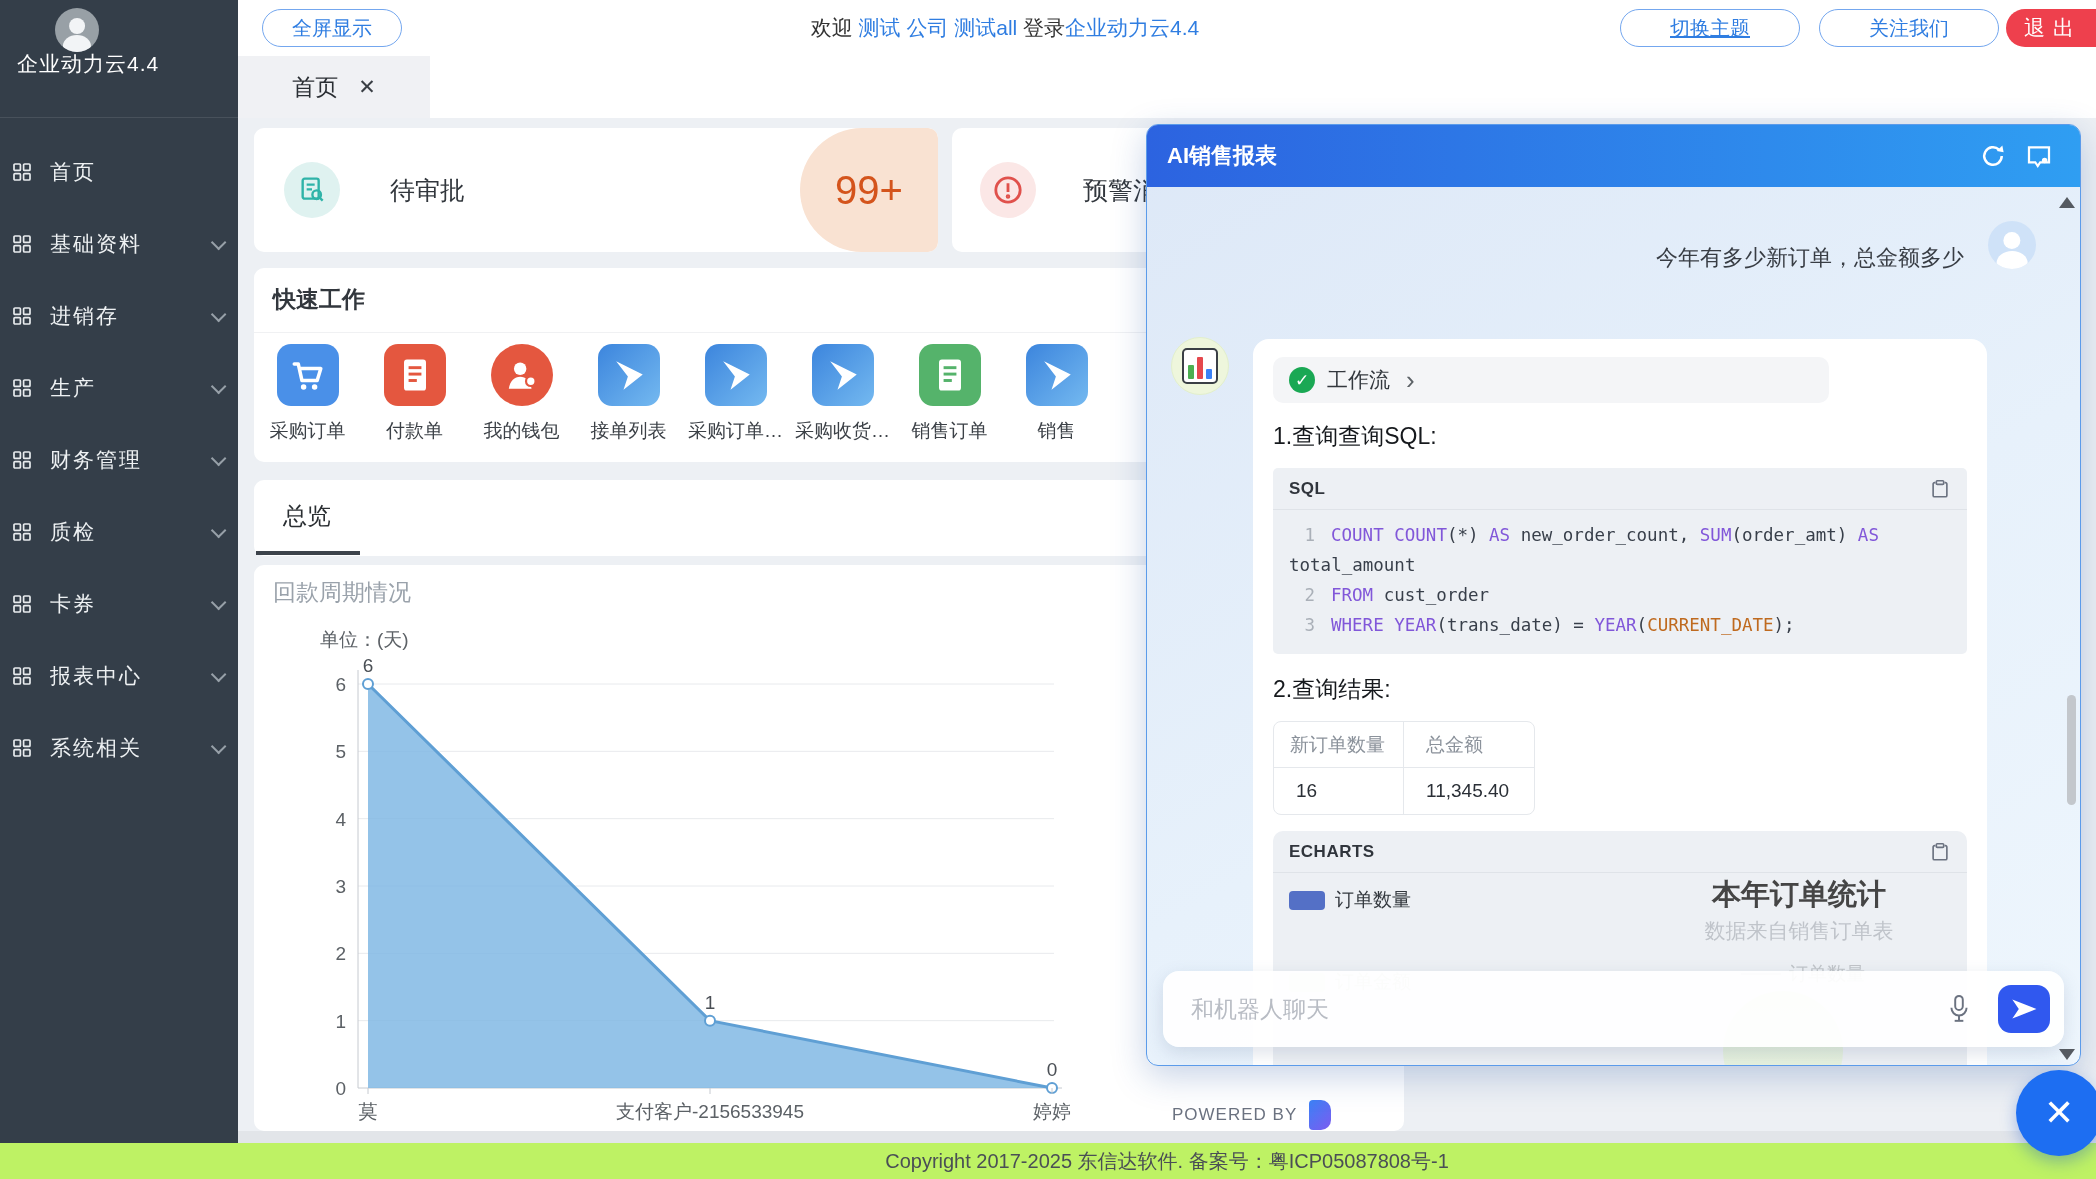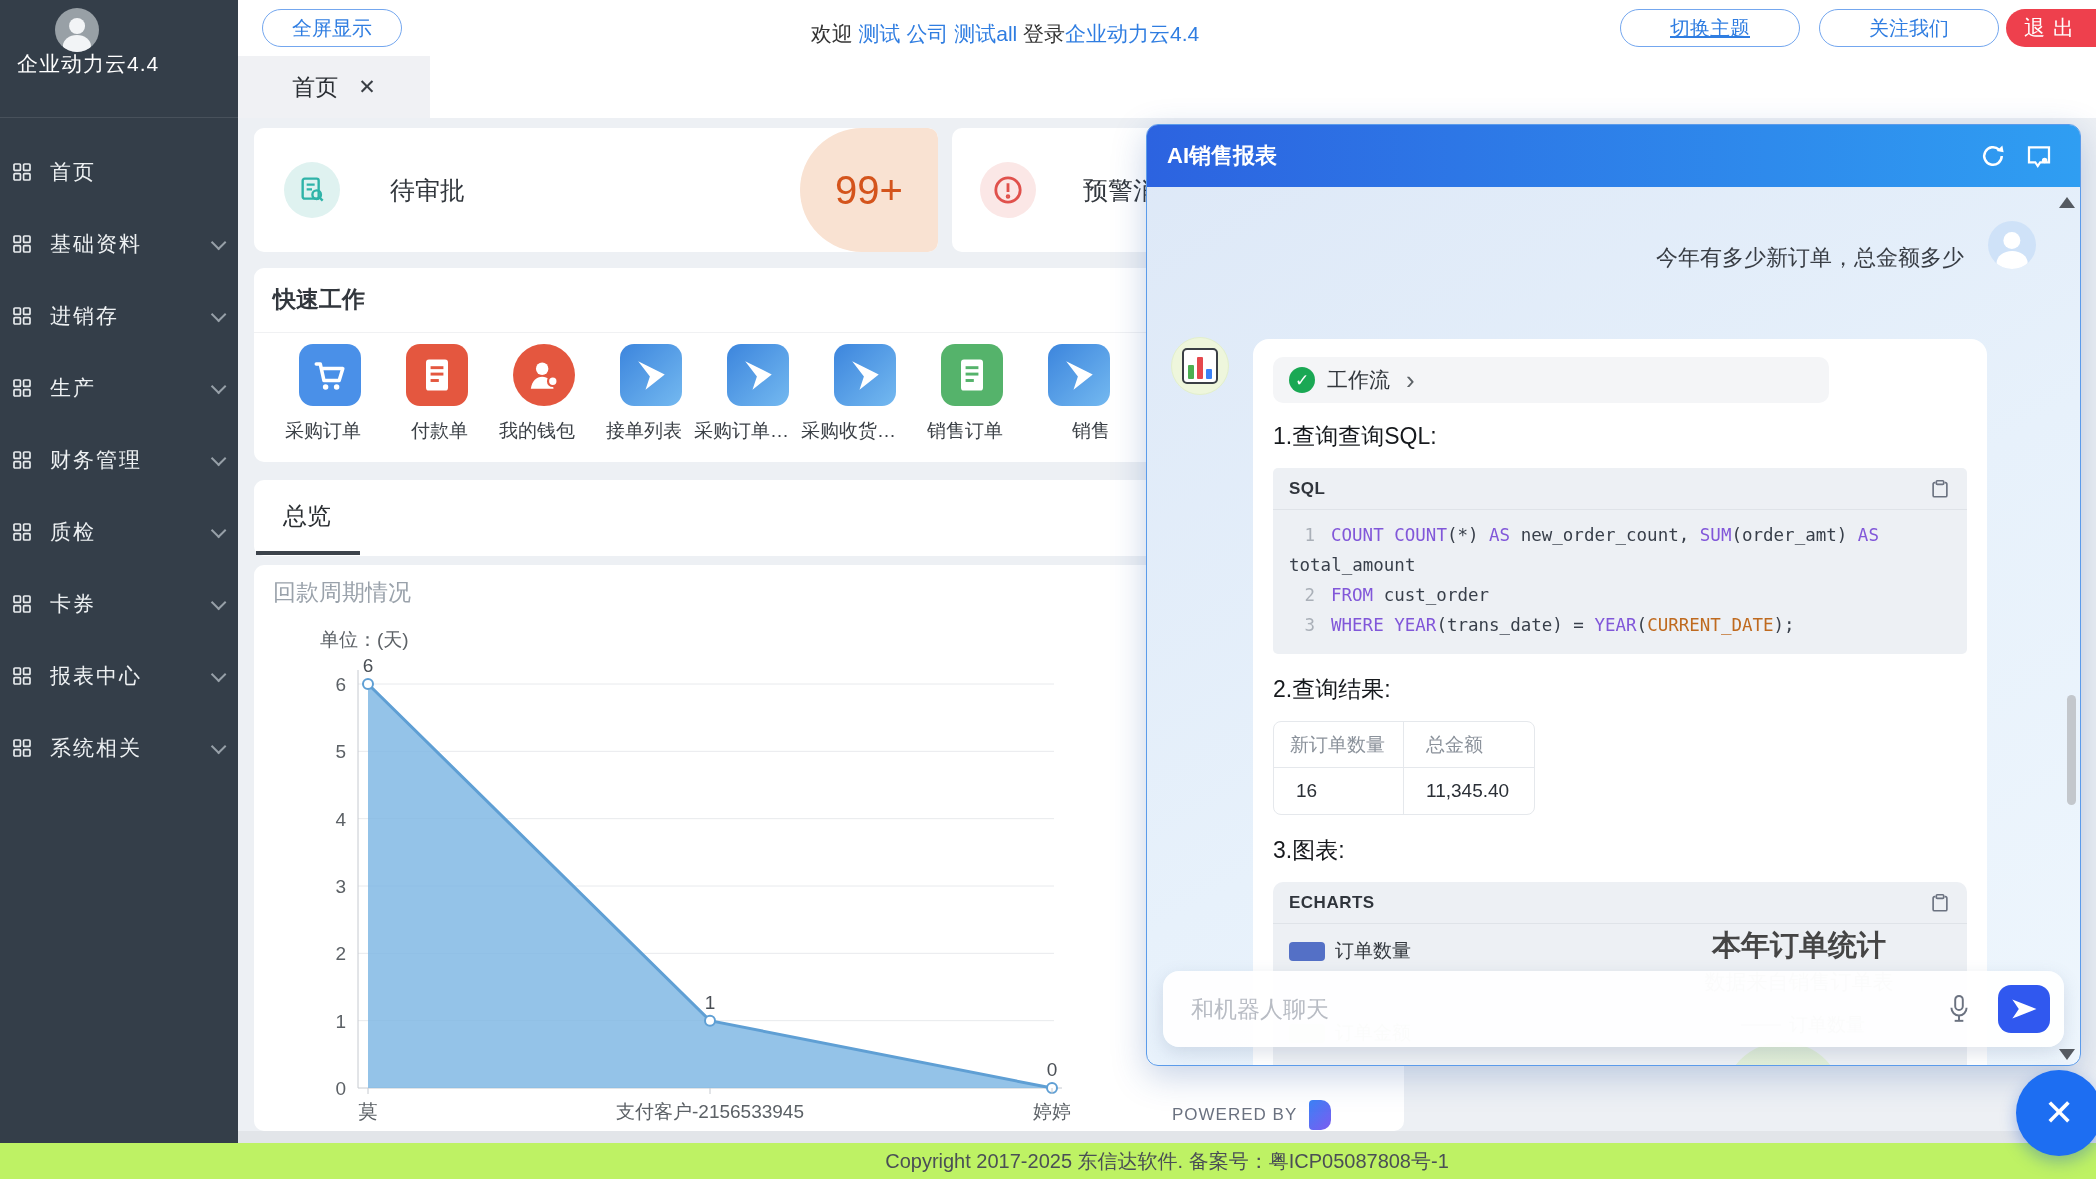--- a/index.html
+++ b/index.html
@@ -21,40 +21,40 @@
   .side-item .grid-ic { width:20px; height:20px; flex:0 0 auto; }
   .side-item .lbl { margin-left:18px; font-size:21px; letter-spacing:2px; }
   .caret-down { margin-left:auto; width:11px; height:11px; border-right:2px solid #97a0a8; border-bottom:2px solid #97a0a8; transform:rotate(45deg) translateY(-3px); }
   
   .topbar { position:absolute; left:238px; top:0; right:0; height:56px; background:#fff; z-index:2; }
   .pill-btn { position:absolute; top:9px; height:38px; border:1px solid #74a7ef; border-radius:19px; color:#2f7de1; font-size:20px; display:flex; align-items:center; justify-content:center; background:#fff; cursor:pointer; }
   .btn-fullscreen { left:24px; width:140px; }
   .btn-theme { right:296px; width:180px;text-decoration:underline; }
   .btn-follow { right:97px; width:180px; }
   .btn-logout { position:absolute; top:9px; right:-30px; width:120px; height:38px; background:#ee404d; color:#fff; border-radius:19px; font-size:21px; display:flex; align-items:center; justify-content:flex-start; padding-left:18px; letter-spacing:8px; cursor:pointer; }
-  .welcome { position:absolute; left:317px; top:6px; width:900px; height:56px; line-height:56px; text-align:center; font-size:21px; color:#333; }
+  .welcome { position:absolute; left:317px; top:0; width:900px; height:56px; line-height:56px; text-align:center; font-size:21px; color:#333; }
   .welcome .blue { color:#2f7de1; cursor:pointer; }
   
   .tabbar { position:absolute; left:238px; top:56px; right:0; height:62px; background:#fff; z-index:2; }
   .tab-active { position:absolute; left:0; top:0; width:192px; height:62px; background:#f0f1f4; display:flex; align-items:center; justify-content:center; gap:20px; cursor:pointer; }
   .tab-active .tlbl { font-size:23px; color:#2a2e33; }
   .tab-active .tclose { font-size:21px; color:#3a3f45; cursor:pointer; }
   
   .card { position:absolute; background:#fff; border-radius:10px; }
   .card-approval { left:254px; top:128px; width:684px; height:124px; overflow:hidden; }
   .card-alert { left:952px; top:128px; width:684px; height:124px; overflow:hidden; }
   .stat-icon { position:absolute; left:30px; top:34px; width:56px; height:56px; border-radius:50%; display:flex; align-items:center; justify-content:center; }
   .stat-label { position:absolute; left:136px; top:0; height:124px; line-height:124px; font-size:25px; color:#32373d; font-weight:500; }
   .badge-blob { position:absolute; right:0; top:0; width:138px; height:124px; background:#f9e2d2; border-radius:70px 10px 10px 70px; display:flex; align-items:center; justify-content:center; color:#d4541c; font-size:40px; }
   
   .card-quick { left:254px; top:268px; width:1788px; height:194px; }
   .q-title { position:absolute; left:19px; top:16px; font-size:23px; font-weight:bold; color:#32373d; }
   .q-divider { position:absolute; left:0; right:0; top:64px; height:1px; background:#f0f1f3; }
   .q-row { position:absolute; left:0; top:76px; display:flex; }
-  .qitem { width:107px; display:flex; flex-direction:column; align-items:flex-end; cursor:pointer; }
+  .qitem { width:107px; display:flex; flex-direction:column; align-items:center; cursor:pointer; }
   .qicon { width:62px; height:62px; border-radius:14px; display:flex; align-items:center; justify-content:center; }
   .qicon svg { width:44px; height:44px; }
   .qi-blue { background:#4a90e8; }
   .qi-red { background:#e4573f; }
   .qi-green { background:#55b36b; }
   .qi-grad { background:linear-gradient(135deg,#3c85dd,#74b9f0); }
   .qi-circle { border-radius:50%; }
   .qlabel { margin-top:12px; font-size:19px; color:#3c4147; white-space:nowrap; }
   
   .card-overview { left:254px; top:480px; width:1788px; height:76px; }
@@ -463,21 +463,20 @@
           <div class="res-row res-head">
             <div class="res-cell res-c1" style="padding-left: 16px;">新订单数量</div>
             <div class="res-cell res-c2">总金额</div>
           </div>
           <div class="res-row res-body">
             <div class="res-cell res-c1">16</div>
             <div class="res-cell res-c2">11,345.40</div>
           </div>
         </div>
 
-      <div class="step-txt" style="margin-top:20px;">3.图表:</div>
 
       <div class="echarts-card">
         <div class="code-head">
           <span class="chname">ECHARTS</span>
           <svg class="copy-ic" viewBox="0 0 24 24" fill="none" stroke="#6b7280" stroke-width="1.8">
             <rect x="8" y="3" width="8" height="4" rx="1"></rect>
               <path d="M7 5H6a1.5 1.5 0 0 0-1.5 1.5V19A1.5 1.5 0 0 0 6 20.5h12A1.5 1.5 0 0 0 19.5 19V6.5A1.5 1.5 0 0 0 18 5h-1"></path>
           </svg>
         </div>
         <div class="ec-body">

